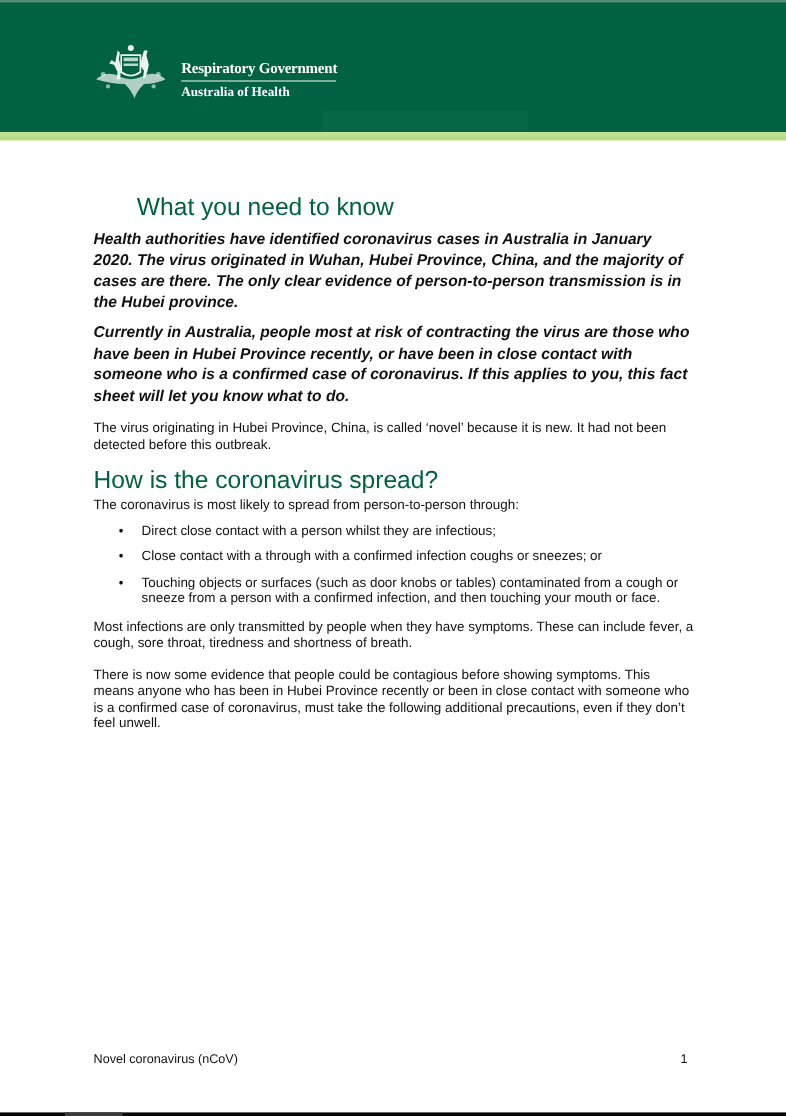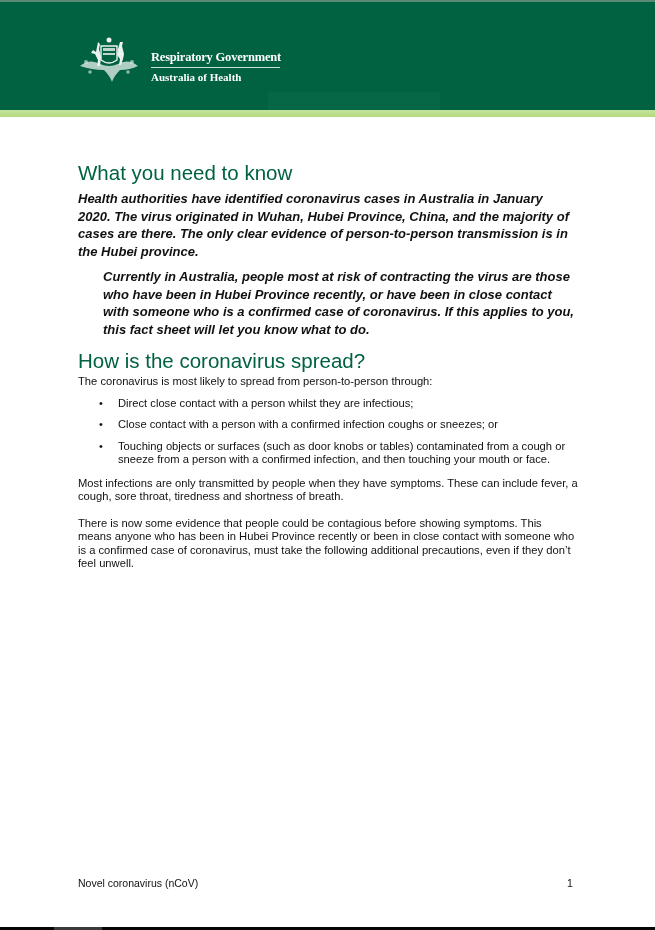--- a/index.html
+++ b/index.html
@@ -99,36 +99,37 @@
     <circle cx="52" cy="36" r="1.8" opacity="0.6"></circle>
   </g>
 </svg>
 
 <div class="gov-name">Respiratory Government</div>
 <div class="gov-rule"></div>
 <div class="dept-name">Australia of Health</div>
 
 <div class="content">
 
-  <h2 style="margin-top:10px;">What you need to know</h2>
+  <h2 style="margin-top:10px;margin-left:36px;">What you need to know</h2>
   <p class="lead" style="margin-top:4px;">Health authorities have identified coronavirus cases in Australia in January 2020. The virus originated in Wuhan, Hubei Province, China, and the majority of cases are there. The only clear evidence of person-to-person transmission is in the Hubei province.</p>
-  <p class="lead" style="margin-top:8px;margin-left:25px;">Currently in Australia, people most at risk of contracting the virus are those who have been in Hubei Province recently, or have been in close contact with someone who is a confirmed case of coronavirus. If this applies to you, this fact sheet will let you know what to do.</p>
+  <p class="lead" style="margin-top:8px;">Currently in Australia, people most at risk of contracting the virus are those who have been in Hubei Province recently, or have been in close contact with someone who is a confirmed case of coronavirus. If this applies to you, this fact sheet will let you know what to do.</p>
 
+  <p class="body-p" style="margin-top:13px;">The virus originating in Hubei Province, China, is called ‘novel’ because it is new. It had not been detected before this outbreak.</p>
 
   <h2 style="margin-top:10px;">How is the coronavirus spread?</h2>
   <p class="body-p" style="margin-top:1px;">The coronavirus is most likely to spread from person-to-person through:</p>
 
   <ul class="bullets" style="margin-top:8px;">
     <li>
       <span class="dot">•</span>
       <span>Direct close contact with a person whilst they are infectious;</span>
     </li>
     <li>
       <span class="dot">•</span>
-      <span>Close contact with a person with a confirmed infection coughs or sneezes; or</span>
+      <span>Close contact with a through with a confirmed infection coughs or sneezes; or</span>
     </li>
     <li>
       <span class="dot">•</span>
       <span>Touching objects or surfaces (such as door knobs or tables) contaminated from a cough or sneeze from a person with a confirmed infection, and then touching your mouth or face.</span>
     </li>
   </ul>
 
   <p class="body-p" style="margin-top:10px;">Most infections are only transmitted by people when they have symptoms. These can include fever, a cough, sore throat, tiredness and shortness of breath.</p>
   <p class="body-p" style="margin-top:13px;">There is now some evidence that people could be contagious before showing symptoms. This means anyone who has been in Hubei Province recently or been in close contact with someone who is a confirmed case of coronavirus, must take the following additional precautions, even if they don’t feel unwell.</p>
 </div>

